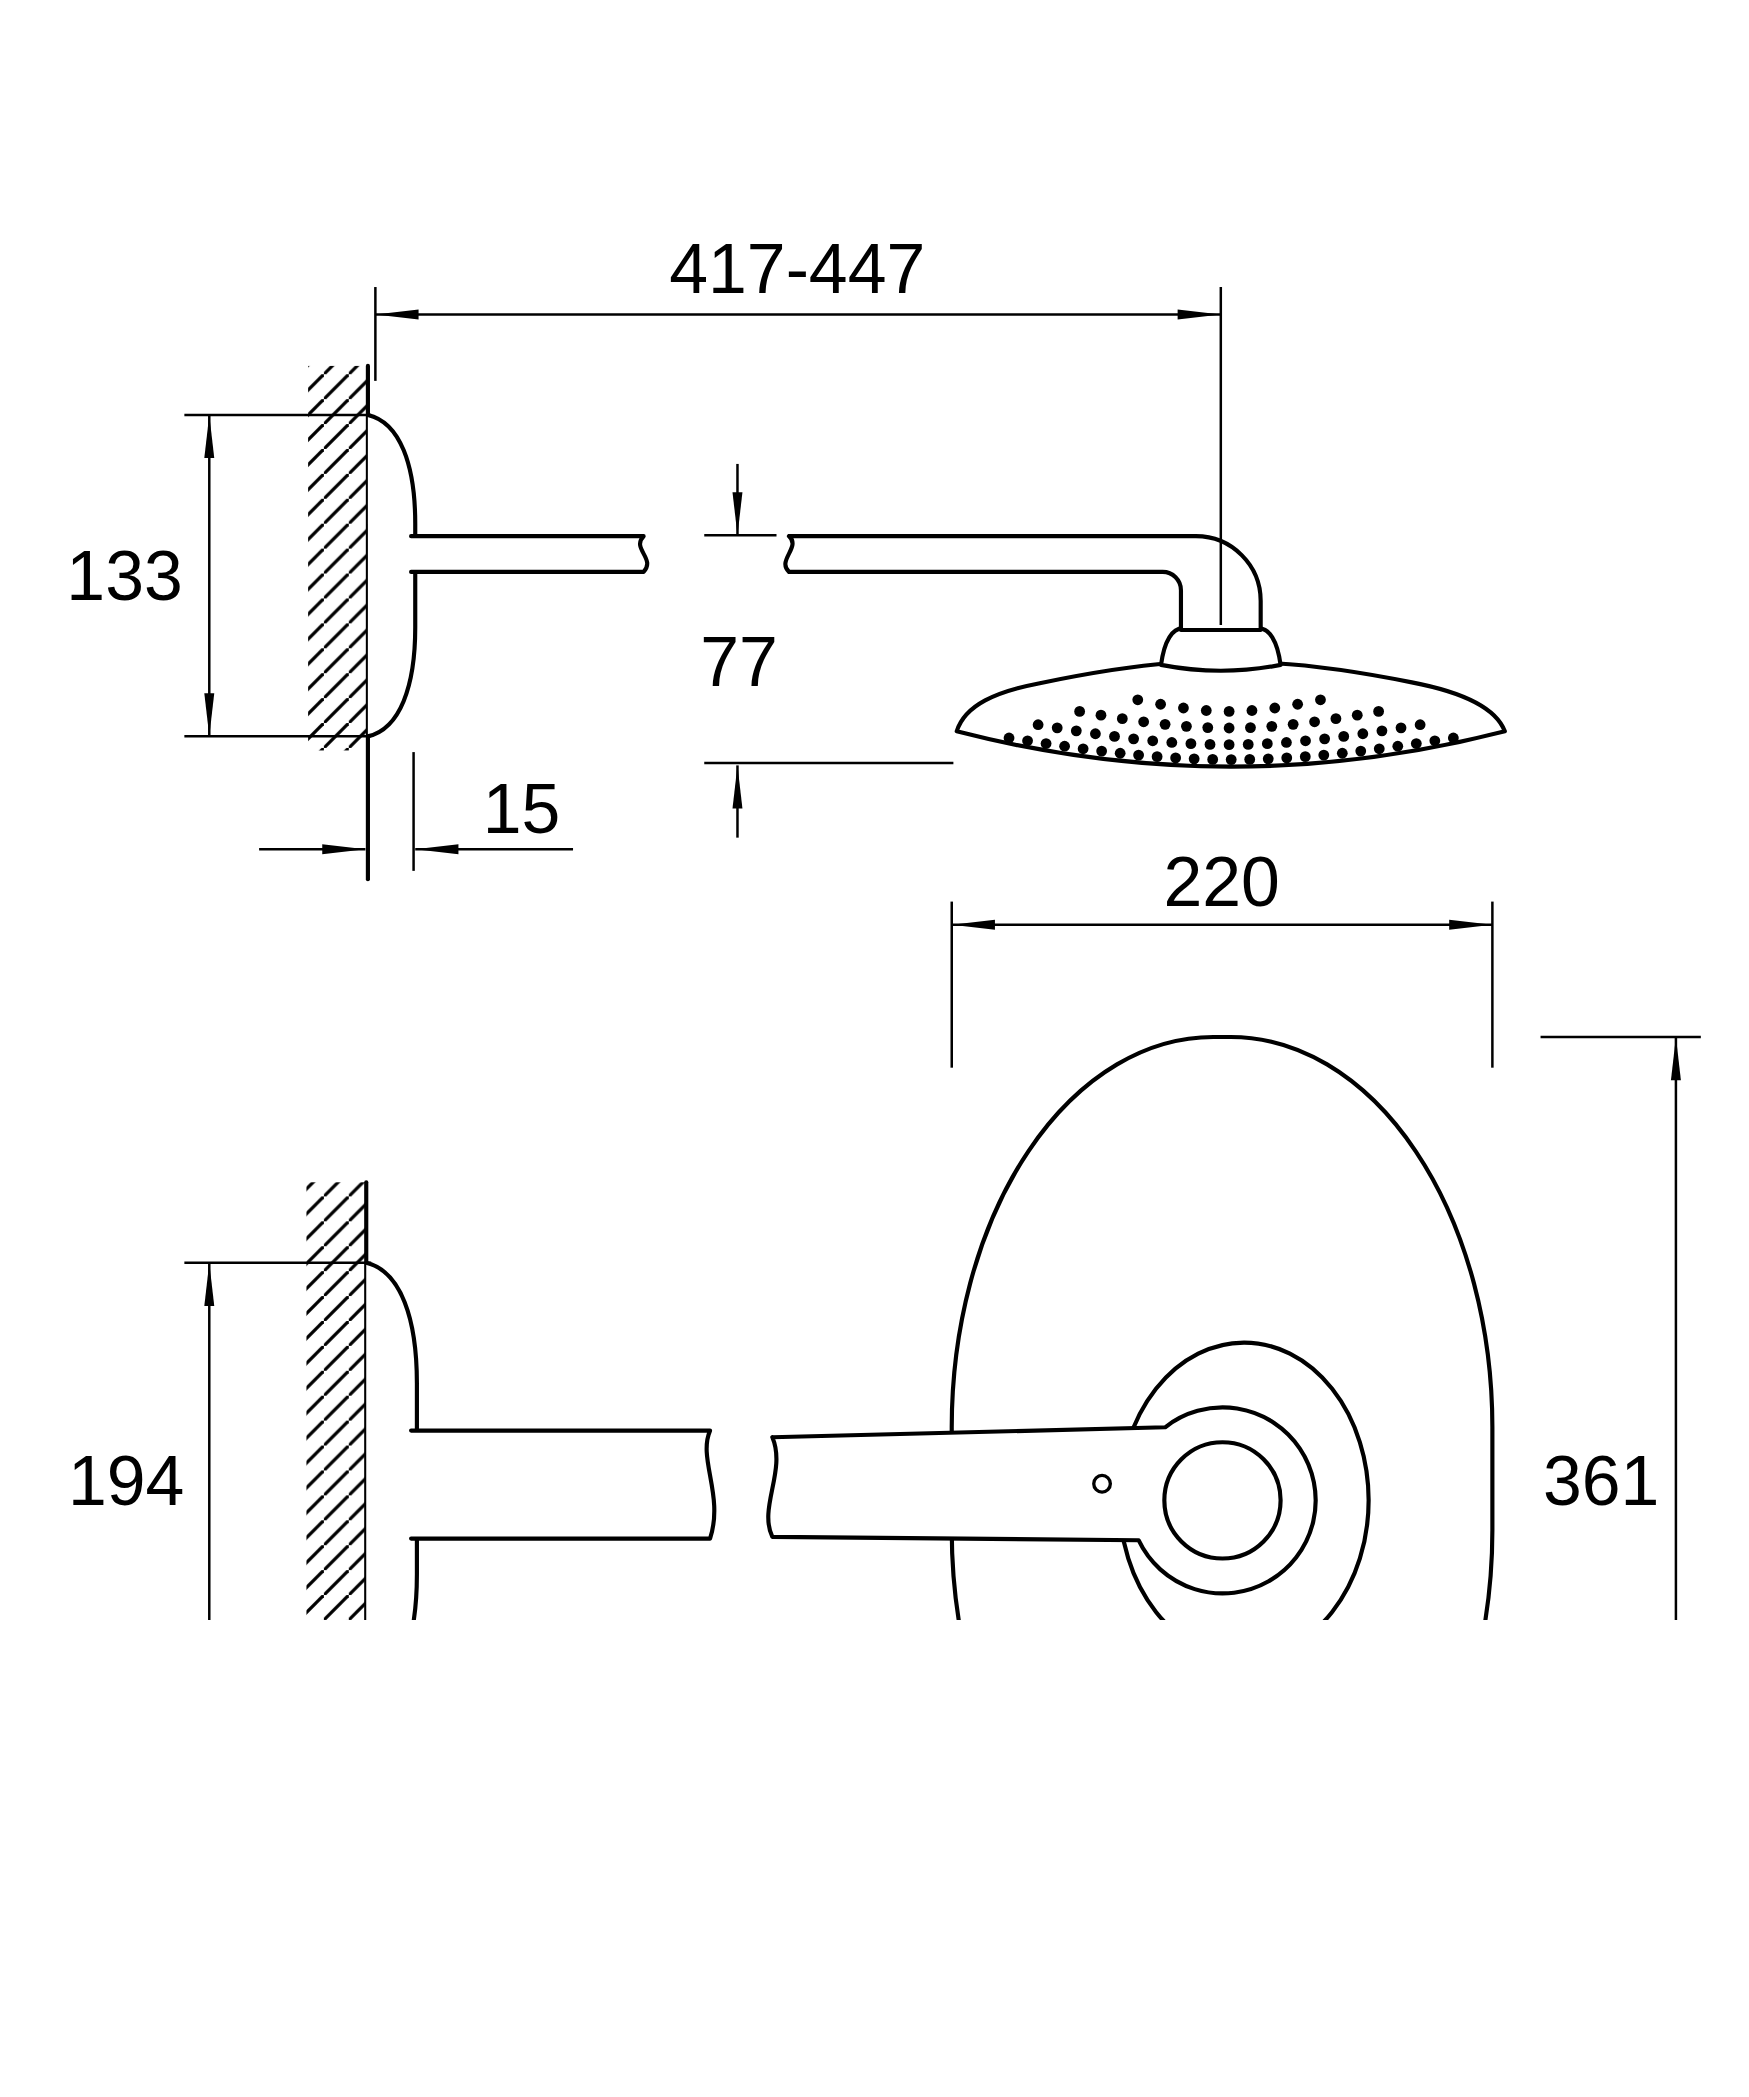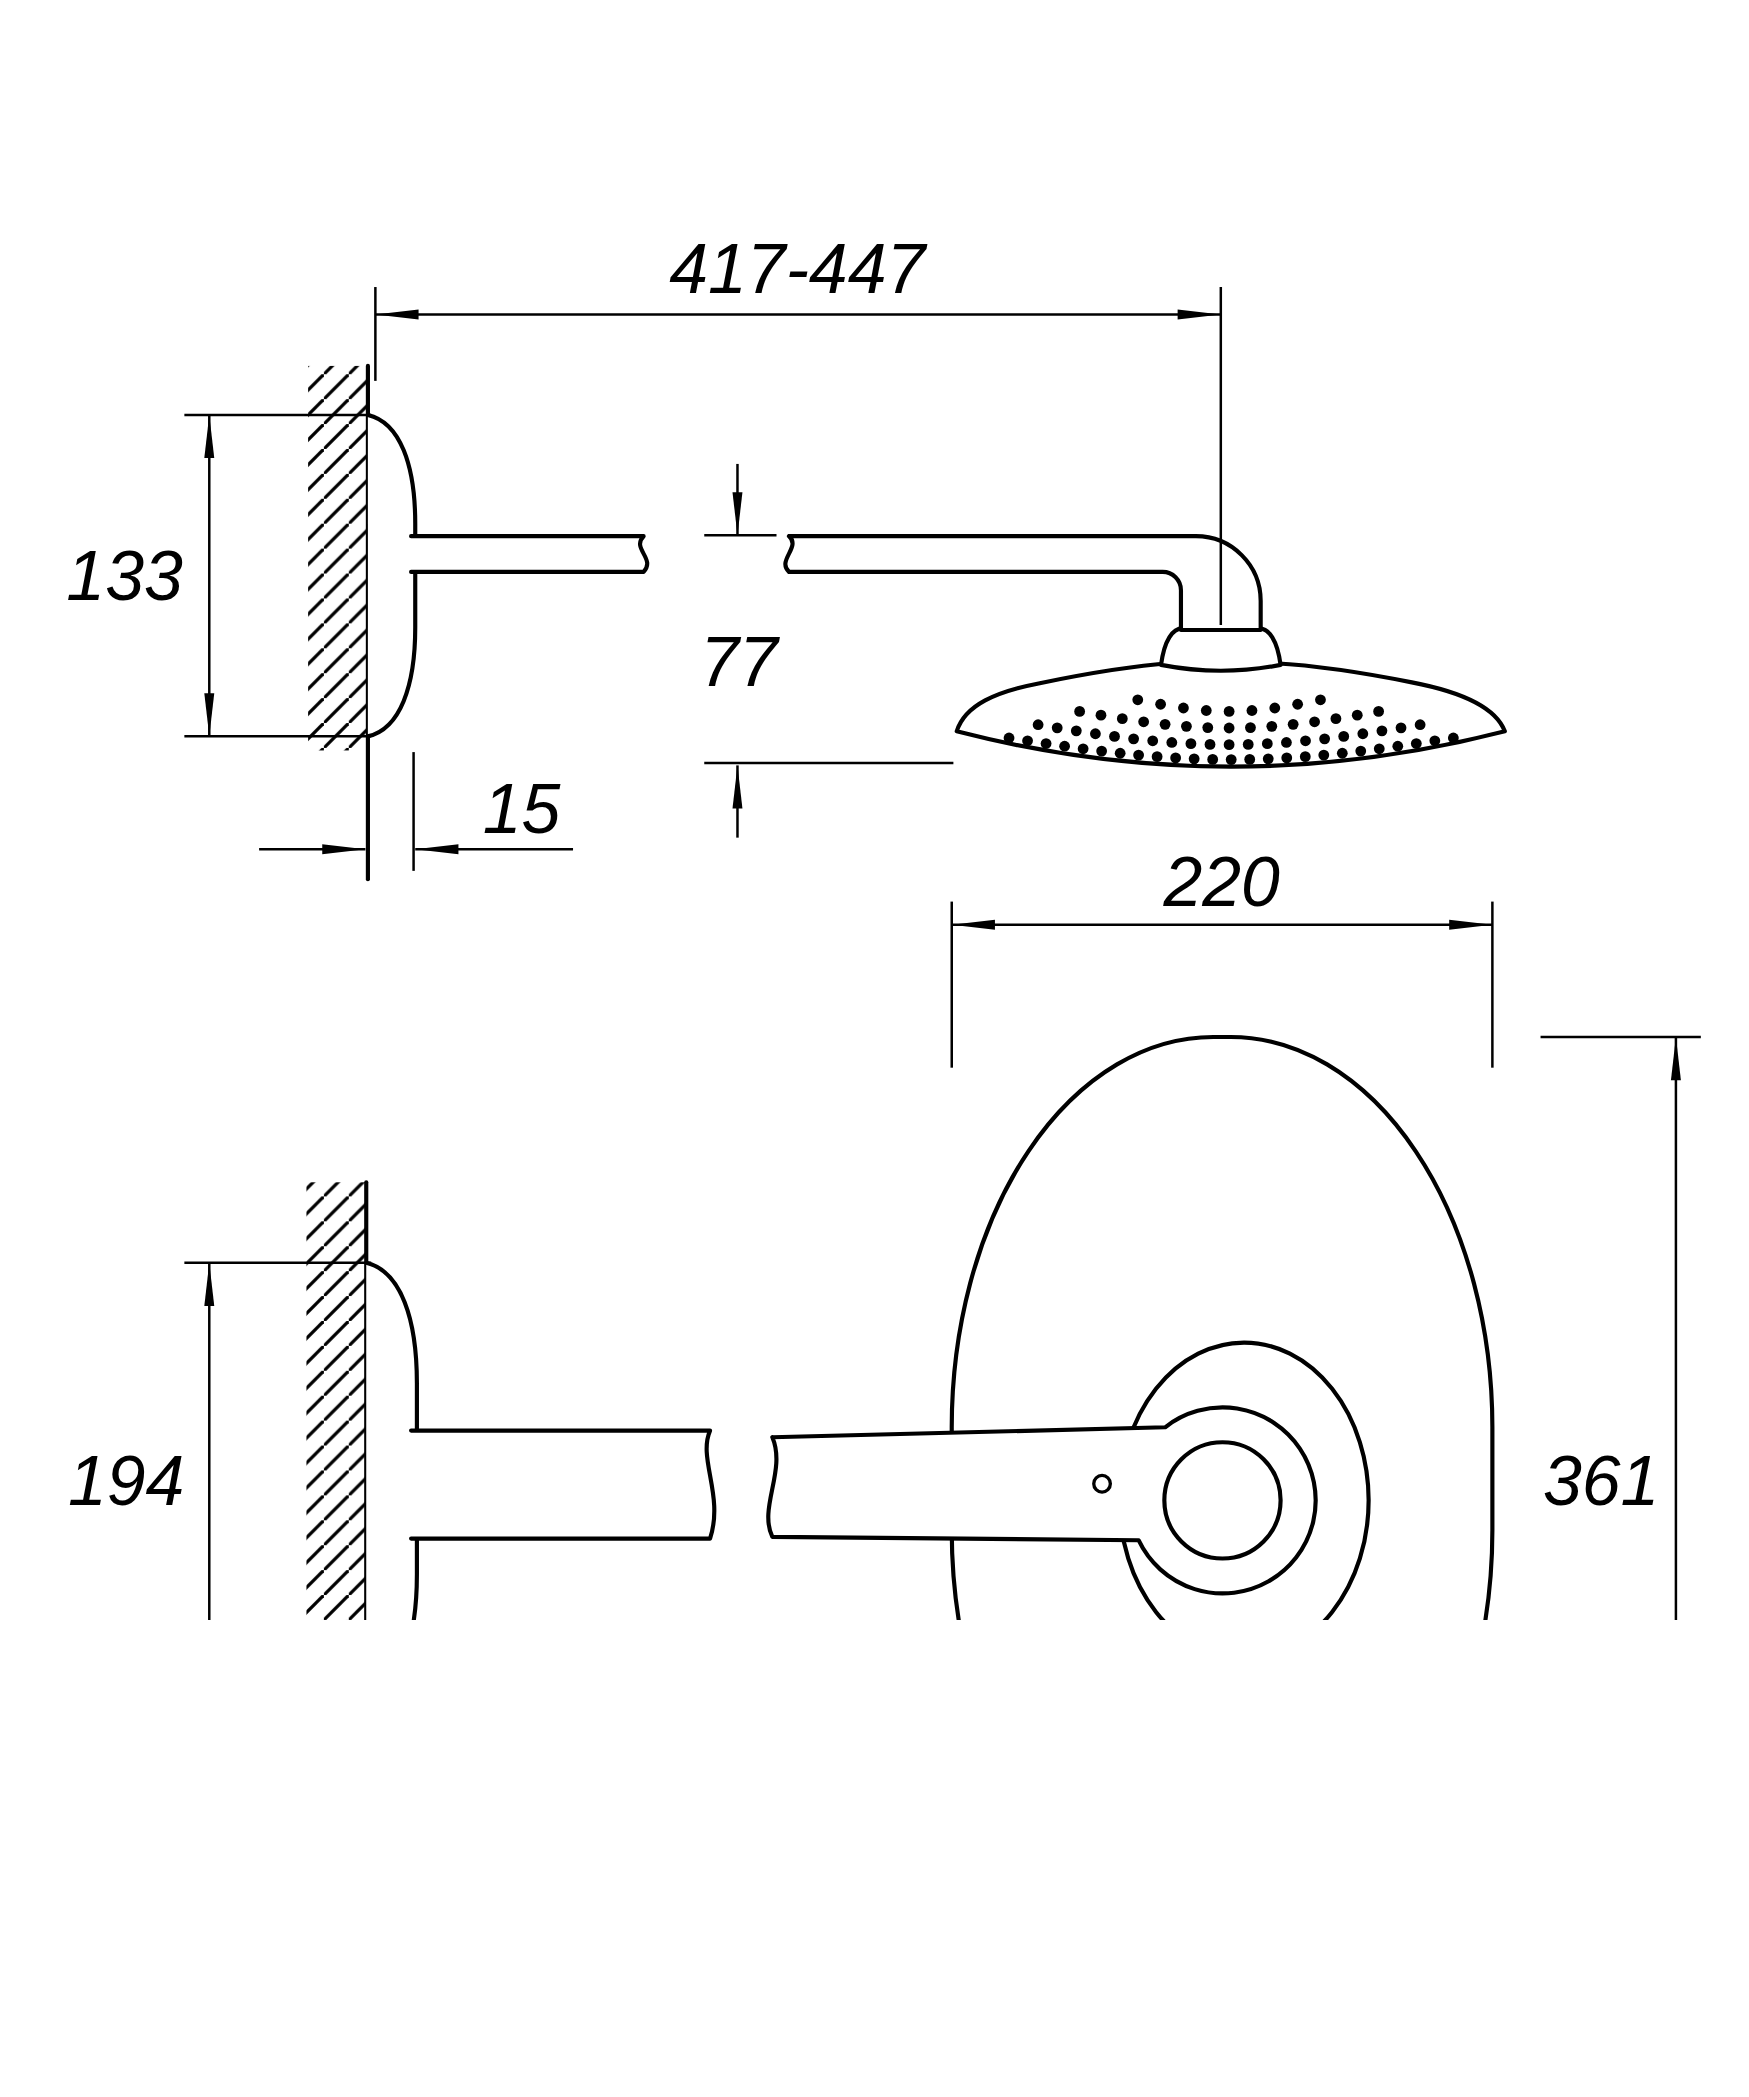--- a/index.html
+++ b/index.html
@@ -1,16 +1,16 @@
 <!DOCTYPE html>
 <html style="--ink: #000000; --paper: #ffffff;font-size:13.3px"><head>
 <meta charset="utf-8">
 <style>
   html,body{margin:0;padding:0;background:var(--paper,#ffffff);}
-  .page{width:1749px;height:1620px;position:relative;background:var(--paper,#ffffff);overflow:hidden;font-style:italic;}
+  .page{width:1749px;height:1620px;position:relative;background:var(--paper,#ffffff);overflow:hidden;}
   svg{display:block;color:var(--ink,#000000);}
   text{font-family:"Liberation Sans","DejaVu Sans",sans-serif;}
 </style>
 </head>
 <body>
 
 <div class="page">
 <svg width="1749" height="2098" viewBox="0 0 2106 2525" xmlns="http://www.w3.org/2000/svg">
   <defs>
     <pattern id="hatch" width="30" height="30" patternUnits="userSpaceOnUse">

